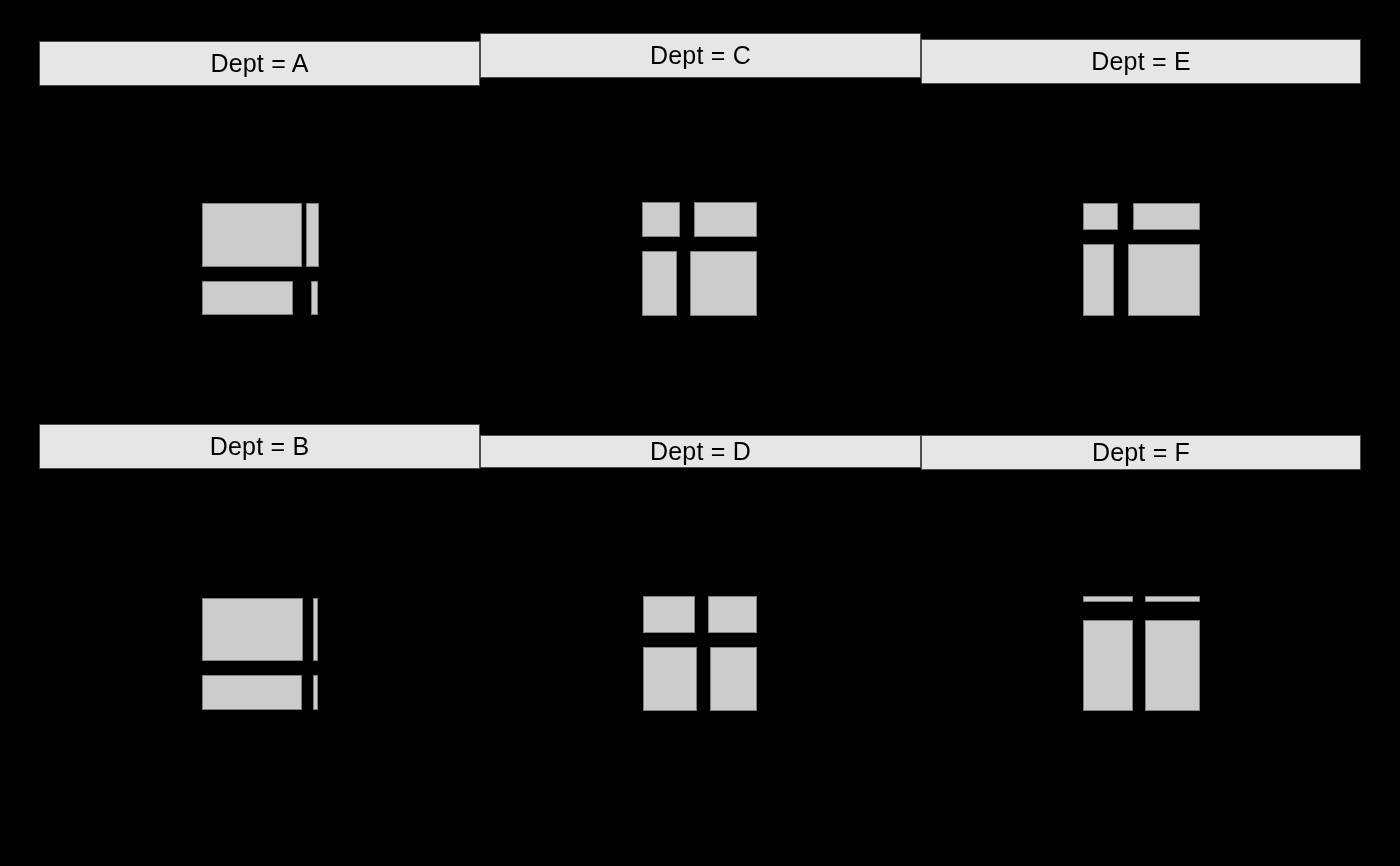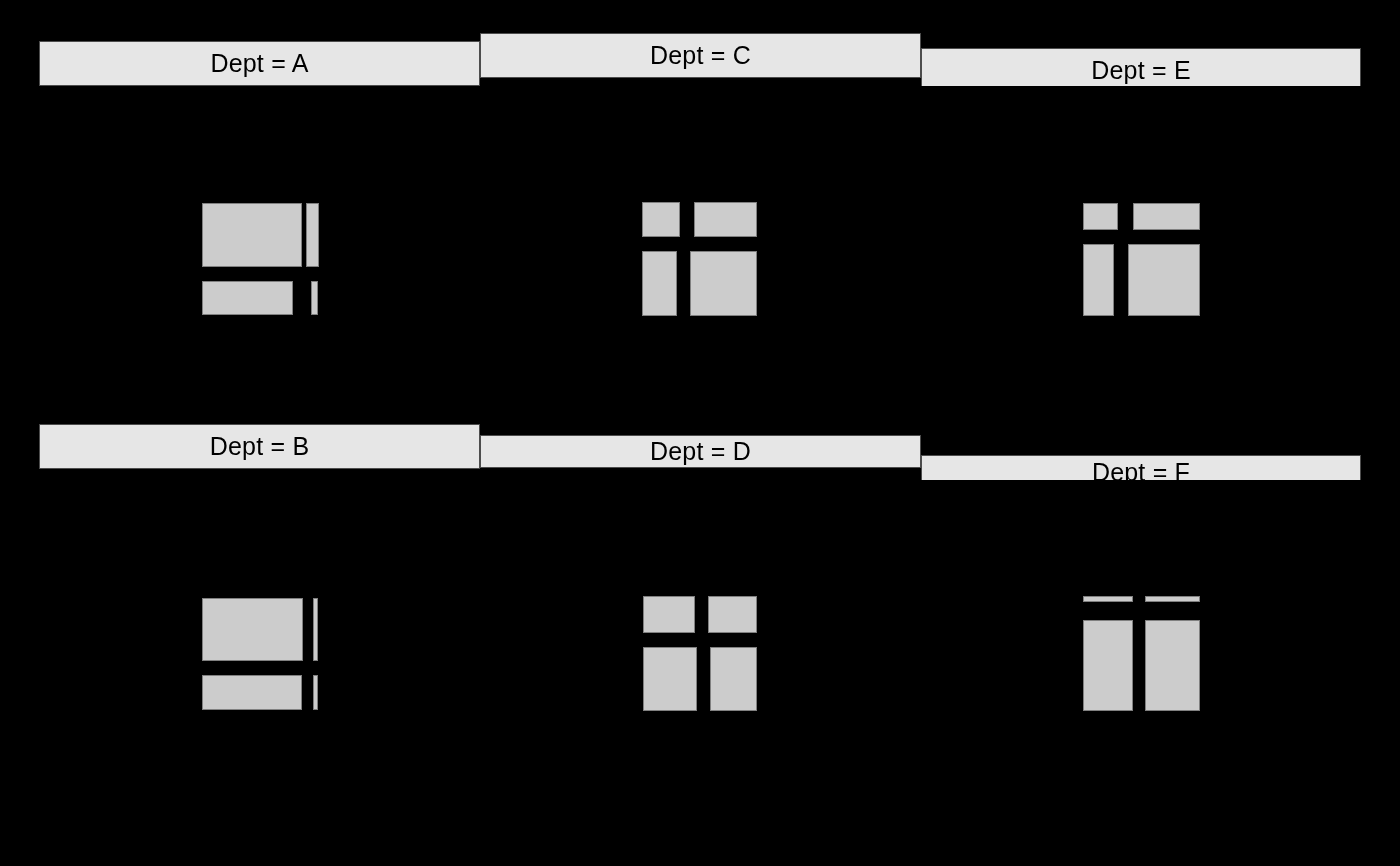--- a/index.html
+++ b/index.html
@@ -57,21 +57,21 @@
     <div class="tile" style="left: 202px; top: 281px; width: 91px; height: 34px; background: rgb(204, 204, 204); border-color: rgb(128, 128, 128);"></div>
     <div class="tile" style="left: 311px; top: 281px; width: 7px; height: 34px; background: rgb(204, 204, 204); border-color: rgb(128, 128, 128);"></div>
     <div class="strip" style="left: 480px; top: 33px; width: 441px; height: 45px; background: rgb(230, 230, 230); border-color: rgb(77, 77, 77);">
       <span class="strip-label">Dept = C</span>
     </div>
     <div class="panel" style="left: 480px; top: 86px; width: 441px; height: 330px;"></div>
     <div class="tile" style="left: 642px; top: 202px; width: 38px; height: 35px; background: rgb(204, 204, 204); border-color: rgb(128, 128, 128);"></div>
     <div class="tile" style="left: 694px; top: 202px; width: 63px; height: 35px; background: rgb(204, 204, 204); border-color: rgb(128, 128, 128);"></div>
     <div class="tile" style="left: 642px; top: 251px; width: 35px; height: 65px; background: rgb(204, 204, 204); border-color: rgb(128, 128, 128);"></div>
     <div class="tile" style="left: 690px; top: 251px; width: 67px; height: 65px; background: rgb(204, 204, 204); border-color: rgb(128, 128, 128);"></div>
-    <div class="strip" style="left: 921px; top: 48px; width: 440px; height: 45px; background: rgb(230, 230, 230); border-color: rgb(77, 77, 77);">
+    <div class="strip" style="left: 921px; top: 39px; width: 440px; height: 45px; background: rgb(230, 230, 230); border-color: rgb(77, 77, 77);">
       <span class="strip-label">Dept = E</span>
     </div>
     <div class="panel" style="left: 921px; top: 86px; width: 440px; height: 330px;"></div>
     <div class="tile" style="left: 1083px; top: 203px; width: 35px; height: 27px; background: rgb(204, 204, 204); border-color: rgb(128, 128, 128);"></div>
     <div class="tile" style="left: 1133px; top: 203px; width: 67px; height: 27px; background: rgb(204, 204, 204); border-color: rgb(128, 128, 128);"></div>
     <div class="tile" style="left: 1083px; top: 244px; width: 31px; height: 72px; background: rgb(204, 204, 204); border-color: rgb(128, 128, 128);"></div>
     <div class="tile" style="left: 1128px; top: 244px; width: 72px; height: 72px; background: rgb(204, 204, 204); border-color: rgb(128, 128, 128);"></div>
     <div class="strip" style="left: 39px; top: 424px; width: 441px; height: 45px; background: rgb(230, 230, 230); border-color: rgb(77, 77, 77);">
       <span class="strip-label">Dept = B</span>
     </div>
@@ -81,21 +81,21 @@
     <div class="tile" style="left: 202px; top: 675px; width: 100px; height: 35px; background: rgb(204, 204, 204); border-color: rgb(128, 128, 128);"></div>
     <div class="tile" style="left: 313px; top: 675px; width: 5px; height: 35px; background: rgb(204, 204, 204); border-color: rgb(128, 128, 128);"></div>
     <div class="strip" style="left: 480px; top: 435px; width: 441px; height: 33px; background: rgb(230, 230, 230); border-color: rgb(77, 77, 77);">
       <span class="strip-label">Dept = D</span>
     </div>
     <div class="panel" style="left: 480px; top: 480px; width: 441px; height: 330px;"></div>
     <div class="tile" style="left: 643px; top: 596px; width: 52px; height: 37px; background: rgb(204, 204, 204); border-color: rgb(128, 128, 128);"></div>
     <div class="tile" style="left: 708px; top: 596px; width: 49px; height: 37px; background: rgb(204, 204, 204); border-color: rgb(128, 128, 128);"></div>
     <div class="tile" style="left: 643px; top: 647px; width: 54px; height: 64px; background: rgb(204, 204, 204); border-color: rgb(128, 128, 128);"></div>
     <div class="tile" style="left: 710px; top: 647px; width: 47px; height: 64px; background: rgb(204, 204, 204); border-color: rgb(128, 128, 128);"></div>
-    <div class="strip" style="left: 921px; top: 435px; width: 440px; height: 35px; background: rgb(230, 230, 230); border-color: rgb(77, 77, 77); margin-top: 20px;">
+    <div class="strip" style="left: 921px; top: 435px; width: 440px; height: 35px; background: rgb(230, 230, 230); border-color: rgb(77, 77, 77);">
       <span class="strip-label">Dept = F</span>
     </div>
     <div class="panel" style="left: 921px; top: 480px; width: 440px; height: 330px;"></div>
     <div class="tile" style="left: 1083px; top: 596px; width: 50px; height: 6px; background: rgb(204, 204, 204); border-color: rgb(128, 128, 128);"></div>
     <div class="tile" style="left: 1145px; top: 596px; width: 55px; height: 6px; background: rgb(204, 204, 204); border-color: rgb(128, 128, 128);"></div>
     <div class="tile" style="left: 1083px; top: 620px; width: 50px; height: 91px; background: rgb(204, 204, 204); border-color: rgb(128, 128, 128);"></div>
     <div class="tile" style="left: 1145px; top: 620px; width: 55px; height: 91px; background: rgb(204, 204, 204); border-color: rgb(128, 128, 128);"></div>
   </div>
 
 </body></html>

